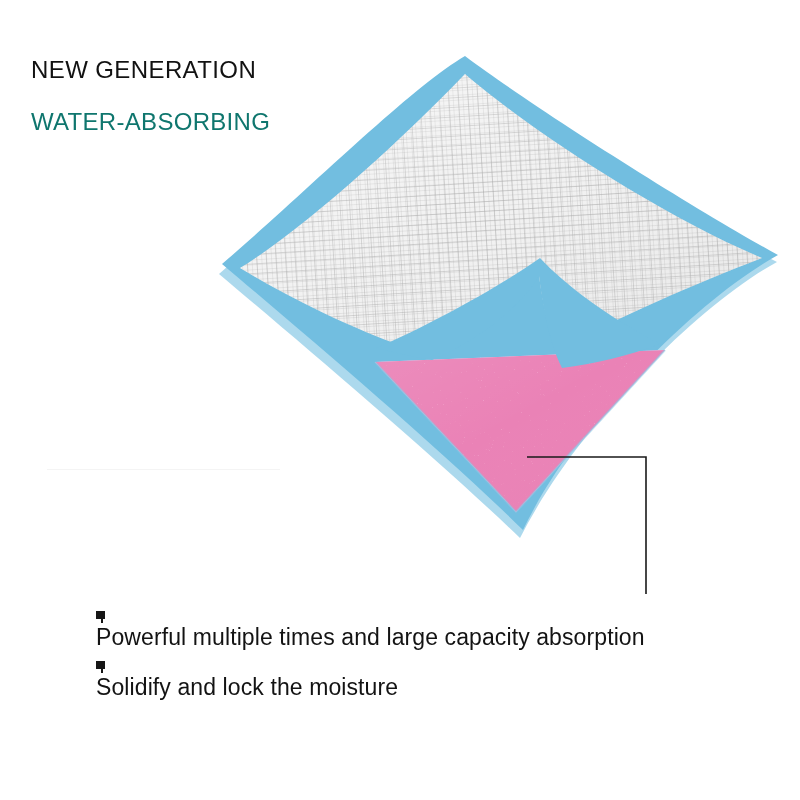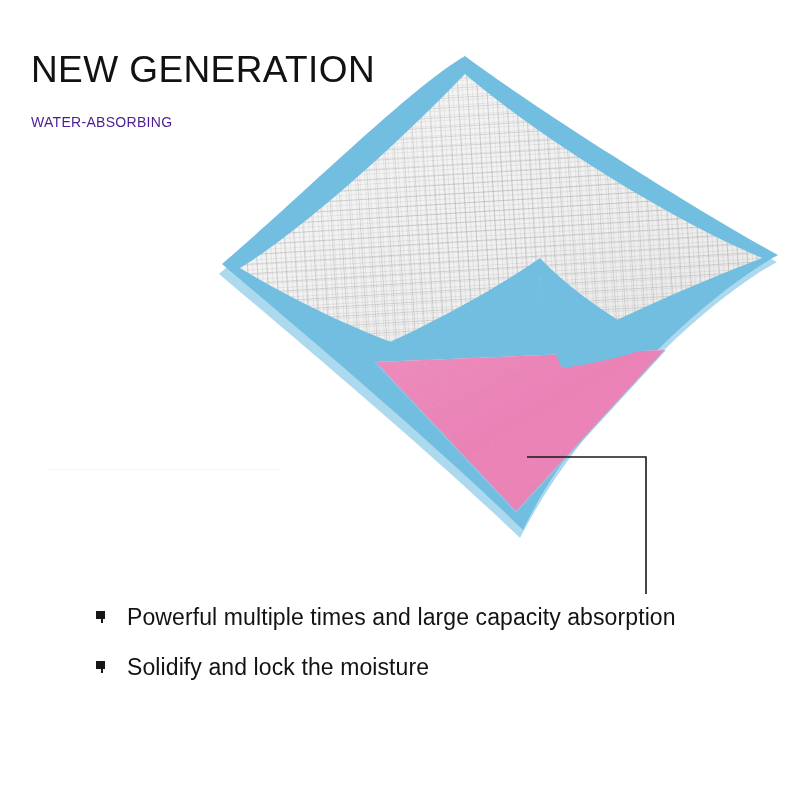--- a/index.html
+++ b/index.html
@@ -21,32 +21,32 @@
   }
 
   
   .headings {
     position: absolute;
     left: 31px;
     top: 48px;
     width: 420px;
   }
   .title {
-    font-size: 37px;
+    font-size: 24px;
     font-weight: 400;
     letter-spacing: 0.4px;
     color: #121212;
     line-height: 44px;
     white-space: nowrap;
   }
   .subtitle-1, .subtitle-2 {
-    font-size: 14px;
+    font-size: 24px;
     font-weight: 400;
     letter-spacing: 0.3px;
-    color: #4c1d95;
+    color: #0f766e;
     line-height: 44px;
     white-space: nowrap;
   }
   .subtitle-1 { margin-top: 8px; }
 
   
   .faint-rule {
     position: absolute;
     left: 47px;
     top: 469px;
@@ -70,20 +70,21 @@
     position: absolute;
     left: 96px;
     top: 602px;
     width: 690px;
   }
   .bullet-row {
     display: flex;
     align-items: flex-start;
     margin-bottom: 18px;
     height: 32px;
+    flex-direction: column;
   }
   .bullet-row:last-child { margin-bottom: 0; }
   .bullet-marker {
     position: relative;
     width: 10px;
     height: 11px;
     margin-top: 9px;
     margin-right: 21px;
     flex: 0 0 auto;
   }

